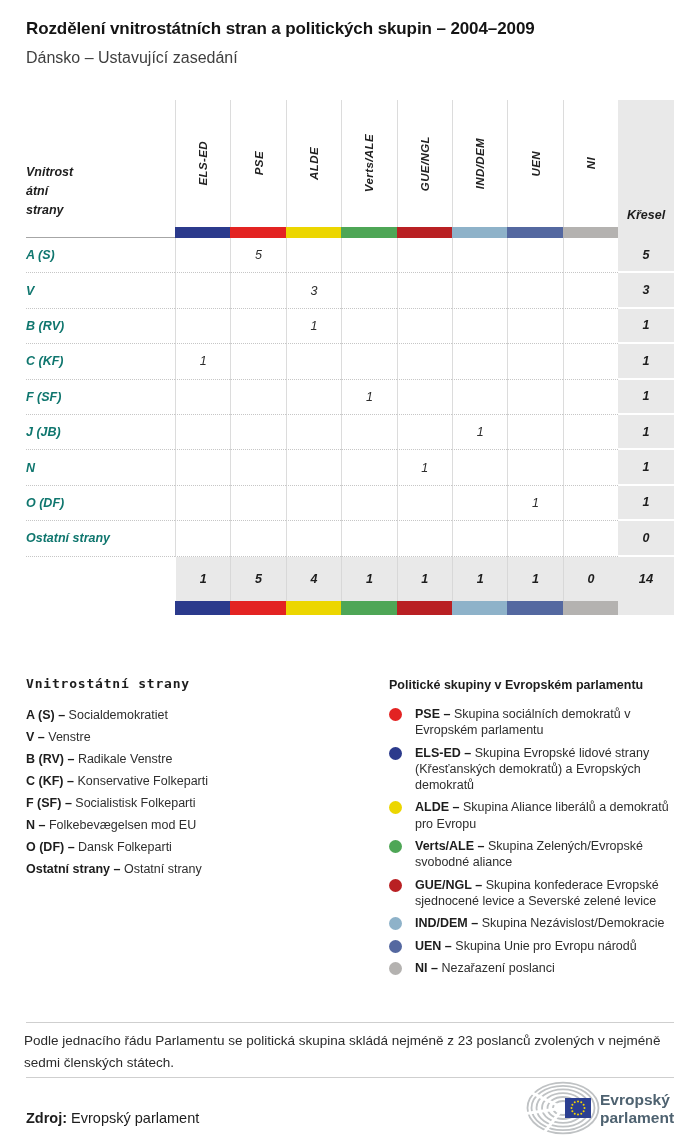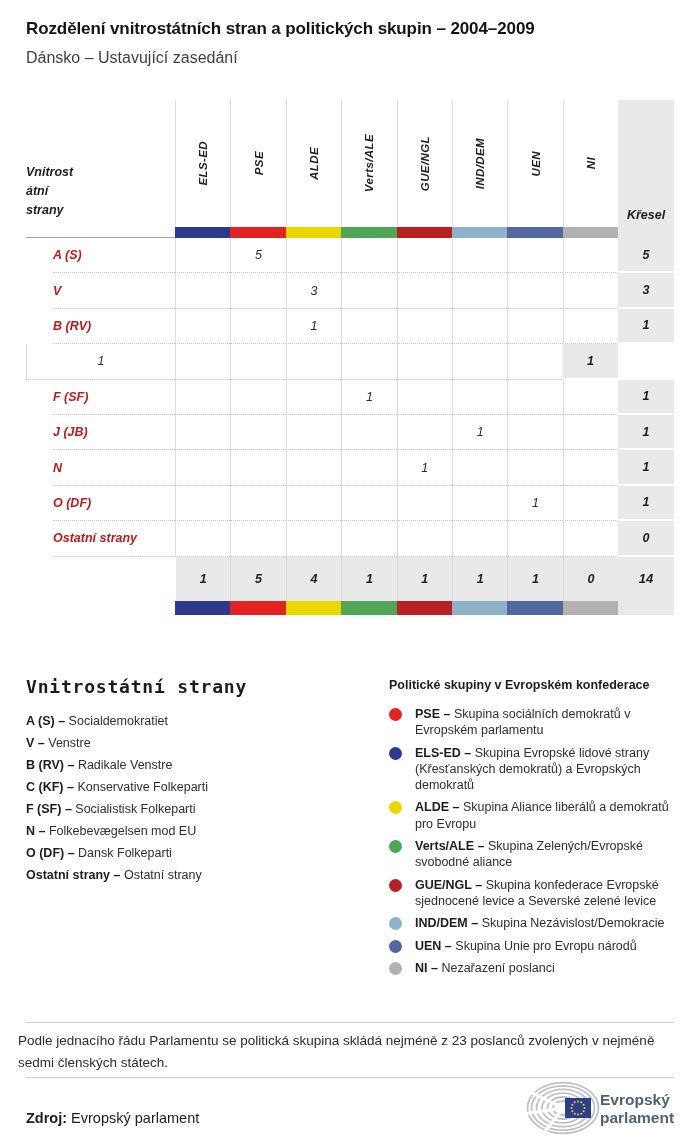--- a/index.html
+++ b/index.html
@@ -18,52 +18,52 @@
   .c-rot { display:flex; align-items:center; justify-content:center; border-left:1px solid #dcdcdc; }
   .c-rot span { writing-mode:vertical-rl; transform:rotate(180deg); font-weight:700; font-size:11.5px; letter-spacing:0.4px; color:#222; }
   .c-seathead { background:#e9e9e9; display:flex; align-items:flex-end; justify-content:center; font-weight:700; font-size:12.5px; padding-bottom:5px; }
 
   .bars { height:11px; }
   .bars .c-barlbl { border-bottom:1px solid #a6a6a6; }
   .bars .c-bar { height:11px; }
   .bars .c-barseat { background:#e9e9e9; }
 
   .r { height:35.4px; }
-  .c-lbl { display:flex; align-items:center; font-weight:700; font-size:12.5px; color:#b91c1c; border-bottom:1px dotted #c6c6c6;margin-left:27px; }
+  .c-lbl { display:flex; align-items:center; font-weight:700; font-size:12.5px; color:#0f766e; border-bottom:1px dotted #c6c6c6; }
   .c-val { display:flex; align-items:center; justify-content:center; font-size:12.5px; color:#2e2e2e; border-left:1px solid #dcdcdc; border-bottom:1px dotted #c6c6c6; }
   .c-seat { background:#e9e9e9; display:flex; align-items:center; justify-content:center; font-weight:700; font-size:12.5px; border-bottom:2px solid #fff; }
 
   .tot { height:44px; }
   .c-tlbl { background:#fff; }
   .c-tval { background:#e9e9e9; border-left:1px solid #d8d8d8; display:flex; align-items:center; justify-content:center; font-weight:700; font-size:12.5px; color:#1d1d1d; }
   .c-tval:nth-child(2) { border-left:1px solid #fff; }
   .c-tseat { background:#e9e9e9; display:flex; align-items:center; justify-content:center; font-weight:700; font-size:13px; }
 
   .bbars { height:14px; }
   .bbars .c-bar { height:14px; }
   .bbars .c-barseat { background:#e9e9e9; }
 
   
   .leg-parties { position:absolute; left:26px; top:676px; width:330px; }
-  .leg-parties h3 { font-family:"DejaVu Sans Mono", monospace; font-size:18px; font-weight:700; letter-spacing:0.8px; color:#1d1d1d; margin-bottom:13px; }
+  .leg-parties h3 { font-family:"DejaVu Sans Mono", monospace; font-size:13px; font-weight:700; letter-spacing:0.8px; color:#1d1d1d; margin-bottom:13px; }
   .lp-item { font-size:12.5px; line-height:22px; color:#2e2e2e; }
   .lp-item b { color:#1d1d1d; }
 
   .leg-groups { position:absolute; left:389px; top:678px; width:300px; }
   .leg-groups h3 { font-size:12.5px; font-weight:700; color:#1d1d1d; margin-bottom:14px; }
   .lg-item { display:flex; align-items:flex-start; margin-bottom:6px; }
   .lg-dot { width:13px; height:13px; border-radius:50%; flex:0 0 13px; margin:2px 13px 0 0; }
   .lg-text { width:270px; font-size:12.5px; line-height:16.3px; color:#2e2e2e; }
   .lg-text b { color:#1d1d1d; }
 
   
   .rule { position:absolute; left:26px; width:648px; border-top:1px solid #cfcfcf; }
   .rule1 { top:1022px; }
   .rule2 { top:1077px; }
-  .note { position:absolute; left:18px; top:1030px; width:645px; font-size:13.5px; line-height:22px; color:#2b2b2b; }
+  .note { position:absolute; left:24px; top:1030px; width:645px; font-size:13.5px; line-height:22px; color:#2b2b2b; }
   .source { position:absolute; left:26px; top:1110px; font-size:14.5px; color:#1d1d1d; }
   .source b { font-weight:700; }
   .logo { position:absolute; left:526px; top:1080px; }
   .logo text { font-family:"Liberation Sans", sans-serif; font-weight:700; font-size:15.5px; fill:#4e6270; }
 </style>
 </head>
 <body>
 
 <div class="page">
 
@@ -145,20 +145,21 @@
           <div class="c-val"></div>
           <div class="c-val">1</div>
           <div class="c-val"></div>
           <div class="c-val"></div>
           <div class="c-val"></div>
           <div class="c-val"></div>
           <div class="c-val"></div>
           <div class="c-seat">1</div>
         </div>
         <div class="grid r">
+          <div class="c-lbl">C (KF)</div>
           <div class="c-val">1</div>
           <div class="c-val"></div>
           <div class="c-val"></div>
           <div class="c-val"></div>
           <div class="c-val"></div>
           <div class="c-val"></div>
           <div class="c-val"></div>
           <div class="c-val"></div>
           <div class="c-seat">1</div>
         </div>
@@ -257,21 +258,21 @@
         <div class="lp-item"><b>B (RV) – </b><span>Radikale Venstre</span></div>
         <div class="lp-item"><b>C (KF) – </b><span>Konservative Folkeparti</span></div>
         <div class="lp-item"><b>F (SF) – </b><span>Socialistisk Folkeparti</span></div>
         <div class="lp-item"><b>N – </b><span>Folkebevægelsen mod EU</span></div>
         <div class="lp-item"><b>O (DF) – </b><span>Dansk Folkeparti</span></div>
         <div class="lp-item"><b>Ostatní strany – </b><span>Ostatní strany</span></div>
       </div>
   </div>
 
   <div class="leg-groups">
-    <h3>Politické skupiny v Evropském konfederace</h3>
+    <h3>Politické skupiny v Evropském parlamentu</h3>
     <div>
         <div class="lg-item">
           <span class="lg-dot" style="background: rgb(227, 35, 34);"></span>
           <span class="lg-text"><b>PSE – </b><span>Skupina sociálních demokratů v Evropském parlamentu</span></span>
         </div>
         <div class="lg-item">
           <span class="lg-dot" style="background: rgb(43, 58, 140);"></span>
           <span class="lg-text"><b>ELS-ED – </b><span>Skupina Evropské lidové strany (Křesťanských demokratů) a Evropských demokratů</span></span>
         </div>
         <div class="lg-item">

